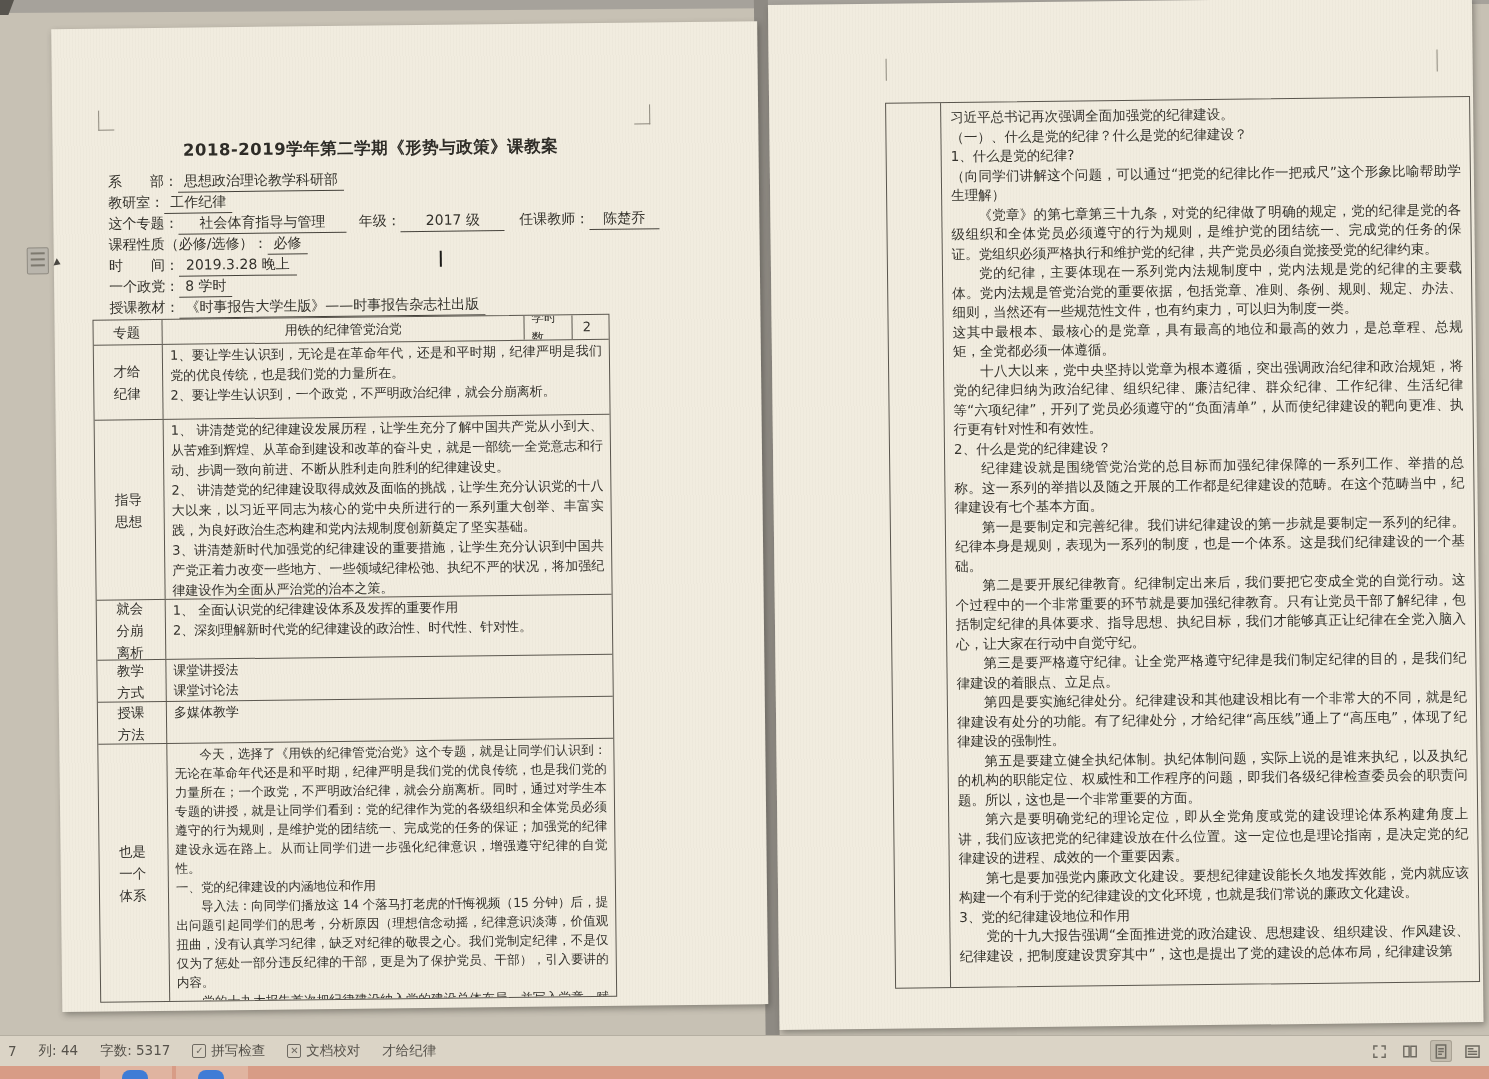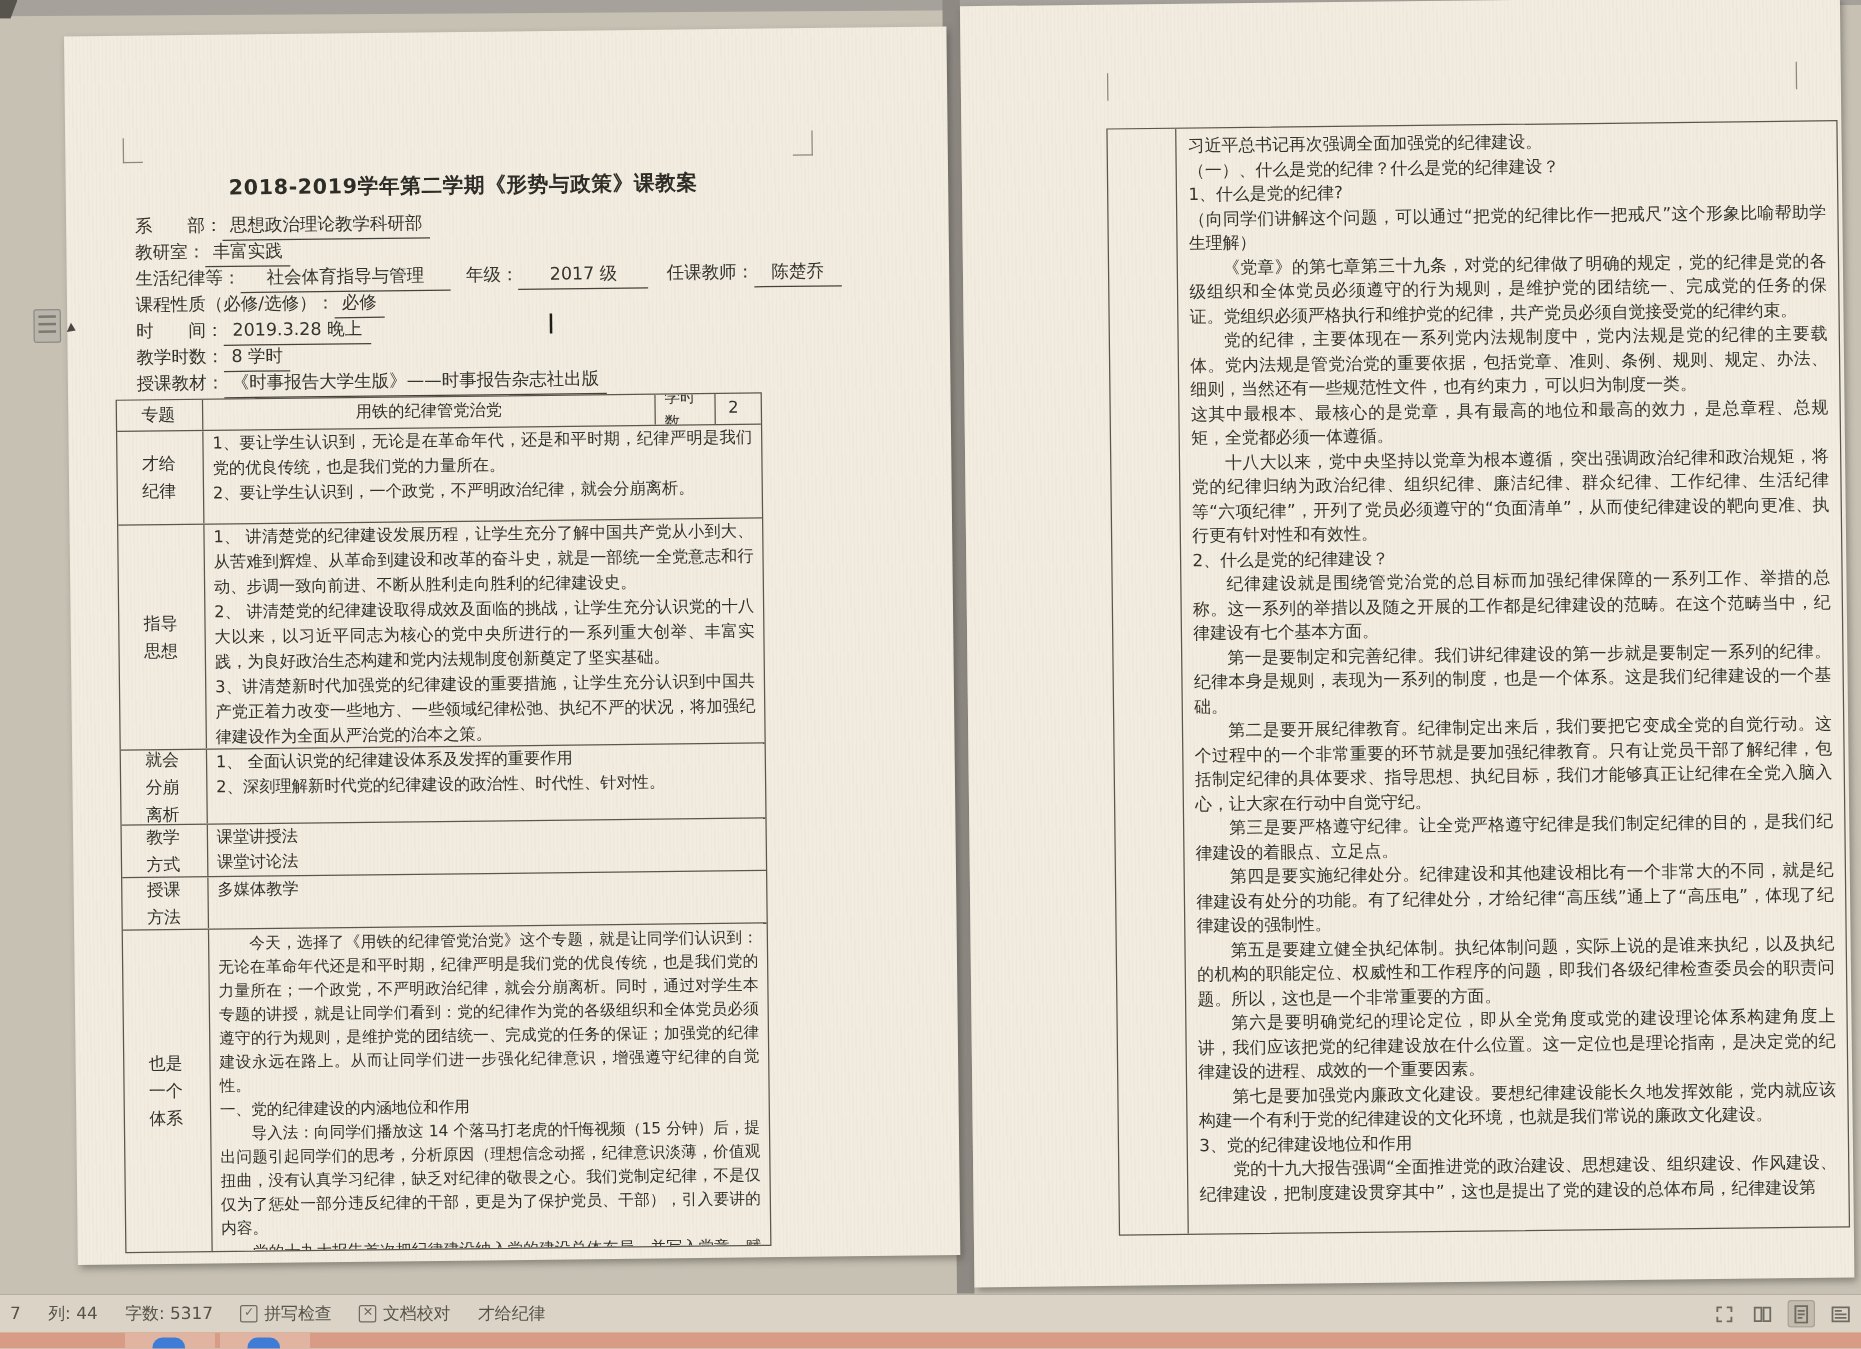--- a/index.html
+++ b/index.html
@@ -104,35 +104,35 @@
       <div class="mark" style="left:597px;top:82px;width:1px;height:20px"></div>
       <div class="mark" style="left:582px;top:101px;width:16px;height:1px"></div>
 
       <div class="doc-title">2018-2019学年第二学期《形势与政策》课教案</div>
 
       <div class="meta">
         <div class="meta-line">
           <span class="lab">系　　部：</span><span class="val">思想政治理论教学科研部</span>
         </div>
         <div class="meta-line">
-          <span class="lab">教研室：</span><span class="val">丰富实践</span>
-        </div>
-        <div class="meta-line">
-          <span class="lab">生活纪律等：</span><span class="val" style="min-width:168px">社会体育指导与管理</span>
+          <span class="lab">教研室：</span><span class="val">工作纪律</span>
+        </div>
+        <div class="meta-line">
+          <span class="lab">这个专题：</span><span class="val" style="min-width:168px">社会体育指导与管理</span>
           <span class="lab" style="margin-left:8px">年级：</span><span class="val" style="min-width:104px">2017 级</span>
           <span class="lab" style="margin-left:10px">任课教师：</span><span class="val" style="min-width:70px">陈楚乔</span>
         </div>
         <div class="meta-line">
           <span class="lab">课程性质（必修/选修）：</span><span class="val">必修</span>
         </div>
         <div class="meta-line">
           <span class="lab">时　　间：</span><span class="val" style="min-width:118px">2019.3.28 晚上</span>
         </div>
         <div class="meta-line">
-          <span class="lab">教学时数：</span><span class="val">8 学时</span>
+          <span class="lab">一个政党：</span><span class="val">8 学时</span>
         </div>
         <div class="meta-line">
           <span class="lab">授课教材：</span><span class="val">《时事报告大学生版》——时事报告杂志社出版</span>
         </div>
       </div>
 
       <div class="caret"></div>
 
       <div class="t1">
         <div class="tr" style="height:24px">

